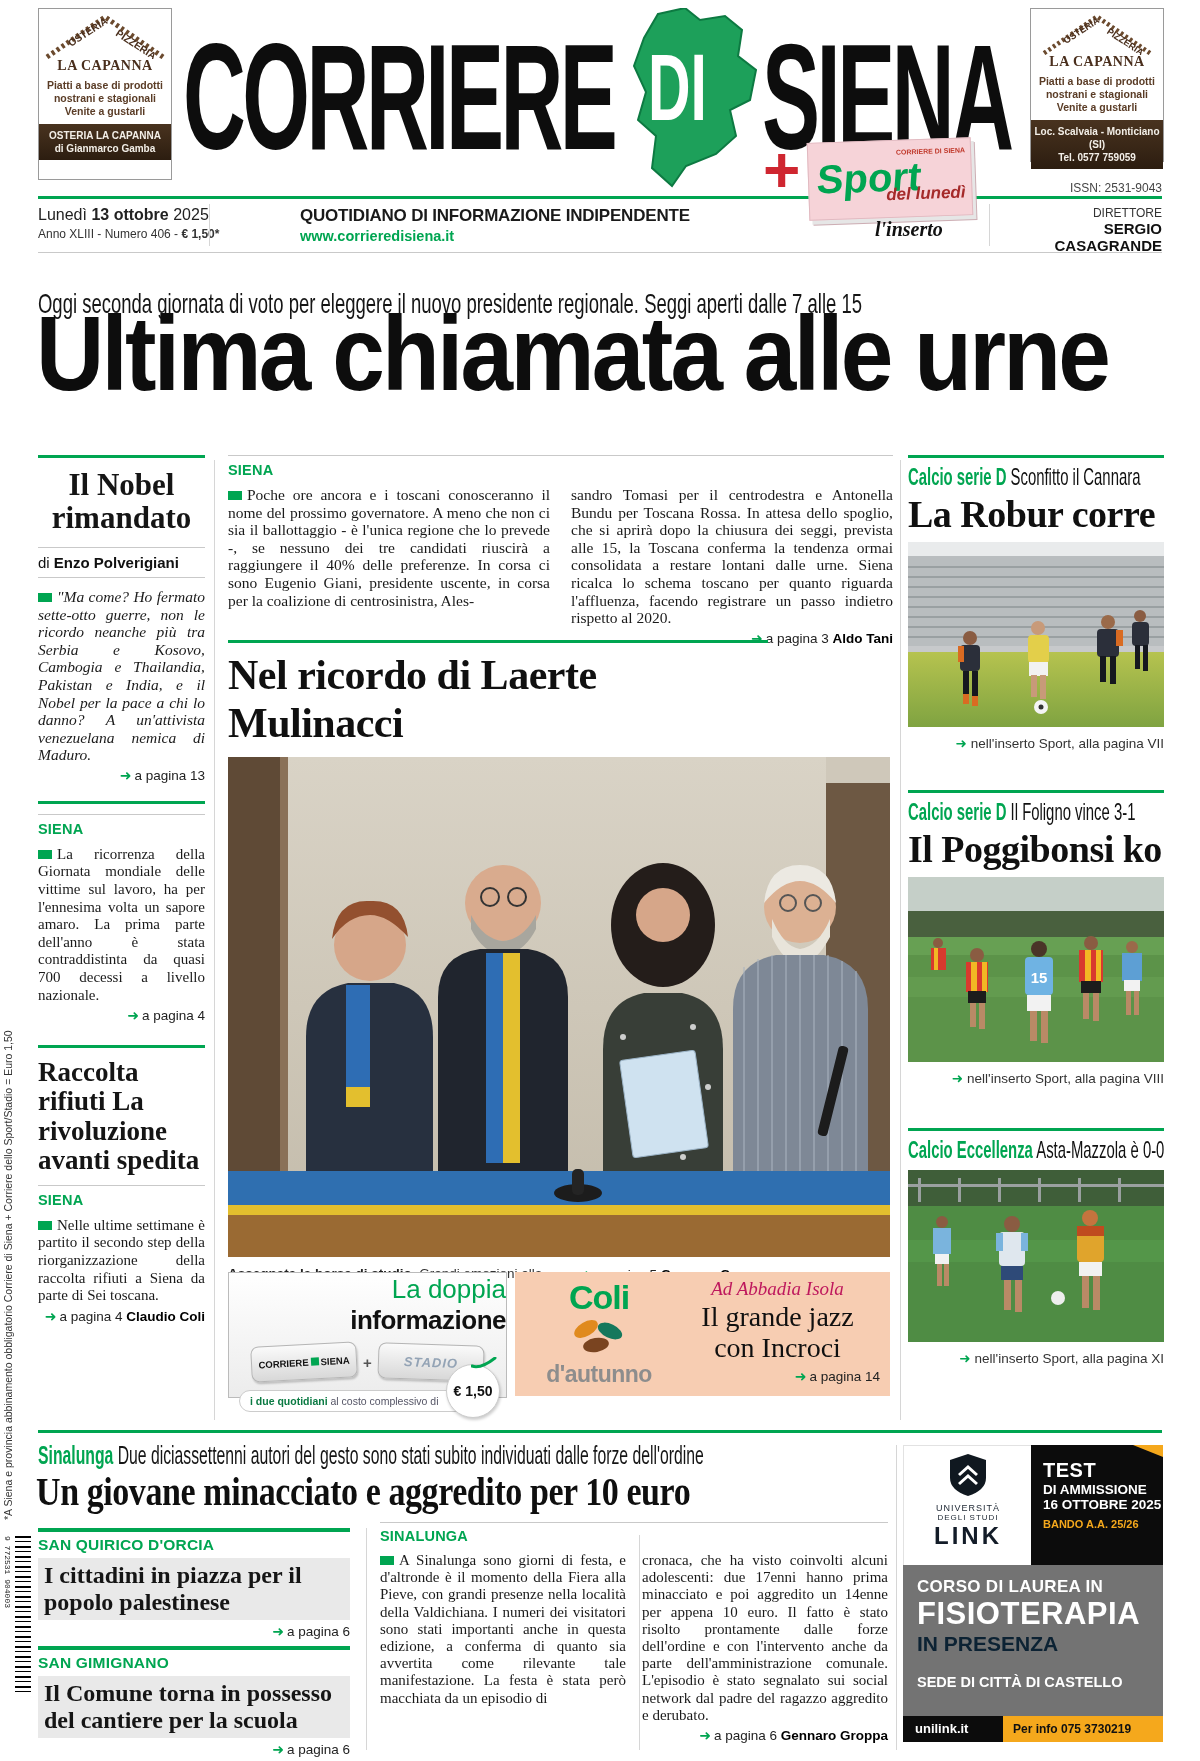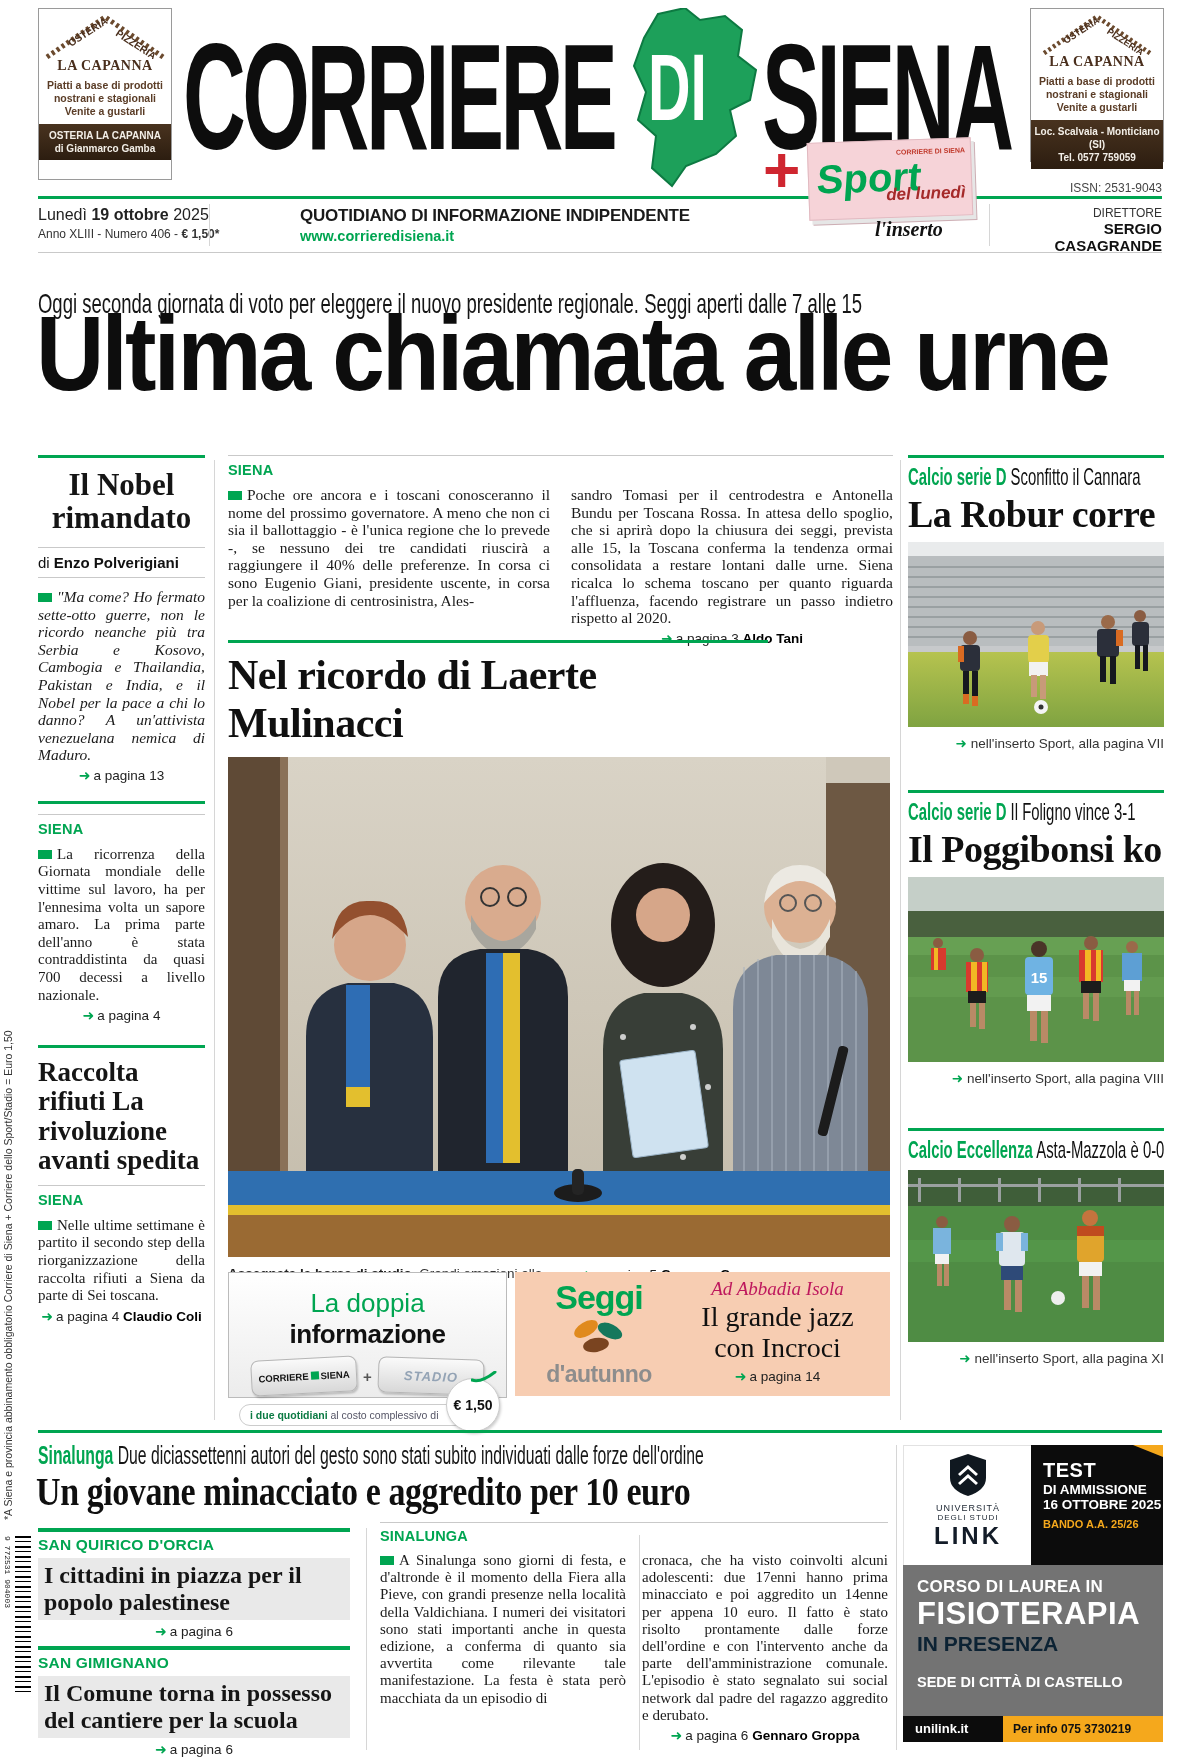--- a/index.html
+++ b/index.html
@@ -10,21 +10,21 @@
   .green{color:#00a551;}
   .grule{background:#00a551;height:3px;}
   .hair{background:#c9c9c9;height:1px;}
   .vline{position:absolute;width:1px;background:#d6d6d6;}
   .cond{display:inline-block;white-space:nowrap;transform-origin:0 50%;}
   .c58{transform:scaleX(.58);} .c62{transform:scaleX(.62);} .c66{transform:scaleX(.66);} .c85{transform:scaleX(.85);} .c90{transform:scaleX(.90);}
   .mast-word{font-size:150px;font-weight:800;letter-spacing:-6px;color:#0d0d0d;line-height:1;}
   .huge{font-size:105px;font-weight:800;letter-spacing:-3px;line-height:.95;color:#0d0d0d;}
   .body-text{font-family:"Liberation Serif",serif;font-size:15px;line-height:17.6px;text-align:justify;color:#1a1a1a;}
   .marker{display:inline-block;width:14px;height:9px;background:#00a551;margin-right:5px;}
-  .pageref{font-size:13.5px;text-align:center;color:#222;margin-top:3px;}
+  .pageref{font-size:13.5px;text-align:right;color:#222;margin-top:3px;}
   .pageref .arrow{color:#00a551;font-family:"DejaVu Sans",sans-serif;font-weight:bold;margin-right:3px;font-size:14px;}
   .pageref b{color:#000;}
   .city{color:#00a551;font-weight:bold;font-size:14.5px;letter-spacing:.2px;}
   .lc-title{font-family:"Liberation Serif",serif;font-weight:600;font-size:27px;line-height:1.08;color:#151515;}
   .sp-head{font-family:"Liberation Serif",serif;font-weight:700;font-size:38px;line-height:1.02;letter-spacing:-.5px;color:#101010;}
   .sp-kick{font-size:24px;line-height:1;margin:7px 0 6px 0;}
   .sp-kick .g{color:#00a551;font-weight:bold;}
   .caption-ref{font-size:13.5px;color:#333;text-align:right;margin-top:8px;}
   .caption-ref .arrow{color:#00a551;font-family:"DejaVu Sans",sans-serif;font-weight:bold;margin-right:4px;}
   .adbox{border:1px solid #9a9a9a;background:#fff;text-align:center;}
@@ -89,21 +89,21 @@
     </div>
     <div class="ft">
       <div>Loc. Scalvaia - Monticiano (SI)</div>
         <div>Tel. 0577 759059</div>
     </div>
   </div>
   <div class="abs" style="left:1000px;top:181px;width:162px;text-align:right;font-size:12px;color:#444;">ISSN: 2531-9043</div>
 
   <div class="abs grule" style="left:38px;top:196px;width:1124px;"></div>
   <div class="abs" style="left:38px;top:206px;font-size:16px;color:#222;">
-    <span>Lunedì</span> <b>19 ottobre</b> <span>2025</span>
+    <span>Lunedì</span> <b>13 ottobre</b> <span>2025</span>
     <div style="font-size:12px;margin-top:3px;color:#333;">
       <span>Anno XLIII - Numero 406 -</span> <b>€ 1,50*</b>
     </div>
   </div>
   <div class="vline" style="left:209px;top:204px;height:42px;"></div>
   <div class="abs" style="left:300px;top:206px;width:530px;text-align:left;">
     <div style="font-size:17px;font-weight:600;letter-spacing:-.2px;color:#1a1a1a;">QUOTIDIANO DI INFORMAZIONE INDIPENDENTE</div>
     <div class="green" style="font-size:14.5px;font-weight:bold;margin-top:2px;">www.corrieredisiena.it</div>
   </div>
   <div class="vline" style="left:989px;top:204px;height:42px;"></div>
@@ -248,21 +248,21 @@
     </svg>
     <div style="display:flex;justify-content:space-between;margin-top:9px;font-size:13.5px;color:#222;">
       <div><b>Assegnata la borsa di studio</b>&nbsp; <span style="color:#333;">Grandi emozioni alla cerimonia per ricordare il giovane tartuchino</span></div>
       <div class="pageref" style="margin:0;white-space:nowrap;">
         <span class="arrow">➜</span><span>a pagina 5</span> <b>Gennaro Groppa</b>
       </div>
     </div>
   </div>
 
   <div class="abs" style="left:228px;top:1272px;width:277px;height:124px;border:1px solid #bbb;background:linear-gradient(#ffffff,#ececec);">
-    <div style="text-align:center;margin-top:15px;font-size:26px;">
+    <div style="text-align:right;margin-top:1px;font-size:26px;">
       <span class="green" style="font-weight:400;">La doppia</span>
       <b style="letter-spacing:-.5px;">informazione</b>
     </div>
     <div style="display:flex;align-items:center;justify-content:center;gap:6px;margin-top:8px;">
       <div class="pill" style="width:104px;transform:rotate(-3deg);">
         <span style="font-size:9.5px;font-weight:800;">CORRIERE</span>
         <span class="marker" style="width:8px;height:8px;margin:0 2px;"></span>
         <span style="font-size:9.5px;font-weight:800;">SIENA</span>
       </div>
       <b style="font-size:15px;color:#555;">+</b>
@@ -279,21 +279,21 @@
         <svg width="26" height="12" viewBox="0 0 26 12" style="position:absolute;top:-8px;right:2px;">
           <path d="M1,9 Q10,12 24,1" fill="none" stroke="#00a551" stroke-width="3" stroke-linecap="round"></path>
         </svg>
         <span>€ 1,50</span>
       </div>
     </div>
   </div>
 
   <div class="abs" style="left:515px;top:1272px;width:375px;height:124px;background:#f7cdb2;">
     <div class="abs" style="left:14px;top:6px;width:140px;text-align:center;">
-      <div class="green" style="font-size:34px;font-weight:800;letter-spacing:-1px;">Seggi</div>
+      <div class="green" style="font-size:34px;font-weight:800;letter-spacing:-1px;">Coli</div>
       <svg width="70" height="40" viewBox="0 0 70 40">
         <ellipse cx="22" cy="12" rx="13" ry="7" fill="#e08a1e" transform="rotate(-30 22 12)"></ellipse>
         <ellipse cx="46" cy="14" rx="13" ry="7" fill="#15785c" transform="rotate(25 46 14)"></ellipse>
         <ellipse cx="32" cy="28" rx="13" ry="7" fill="#7a4420" transform="rotate(-10 32 28)"></ellipse>
       </svg>
       <div style="font-size:23px;font-weight:800;color:#8d8d8d;letter-spacing:-.5px;">d'autunno</div>
     </div>
     <div class="abs" style="left:160px;top:6px;width:205px;text-align:center;">
       <div class="serif" style="font-size:19px;font-style:italic;color:#be185d;">Ad Abbadia Isola</div>
       <div class="serif" style="font-size:28px;line-height:1.1;margin-top:2px;color:#101010;">

